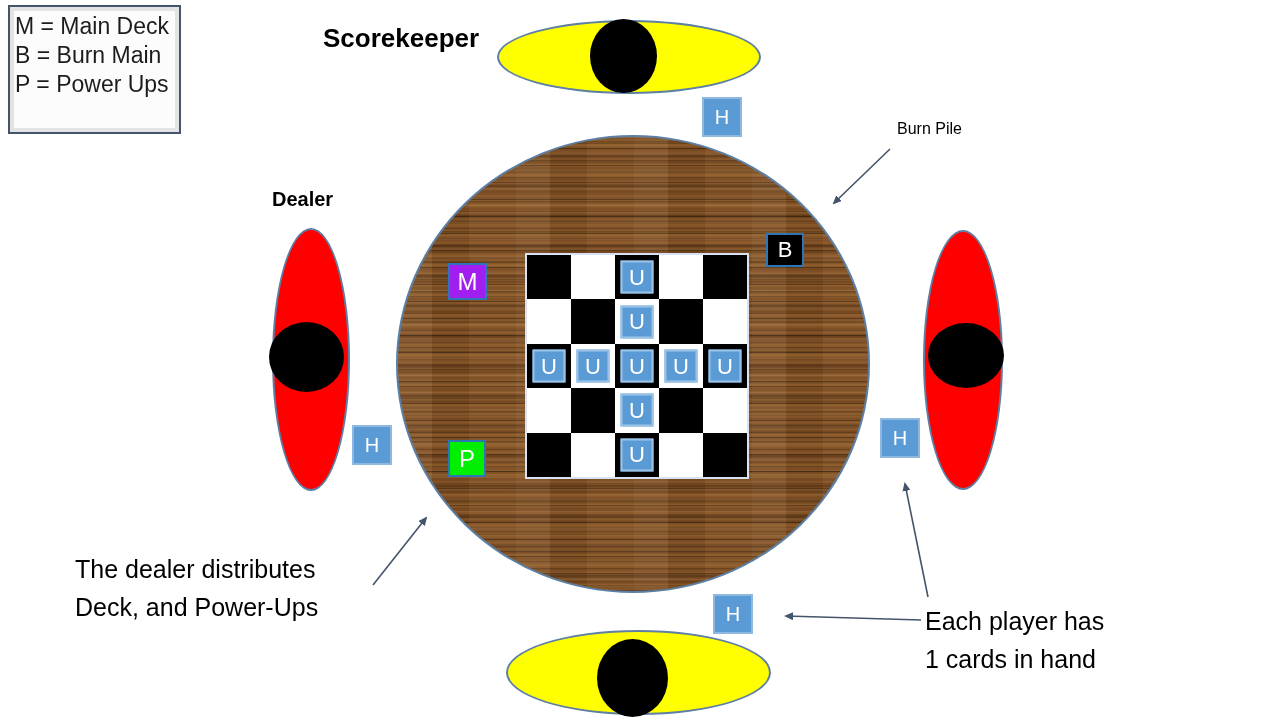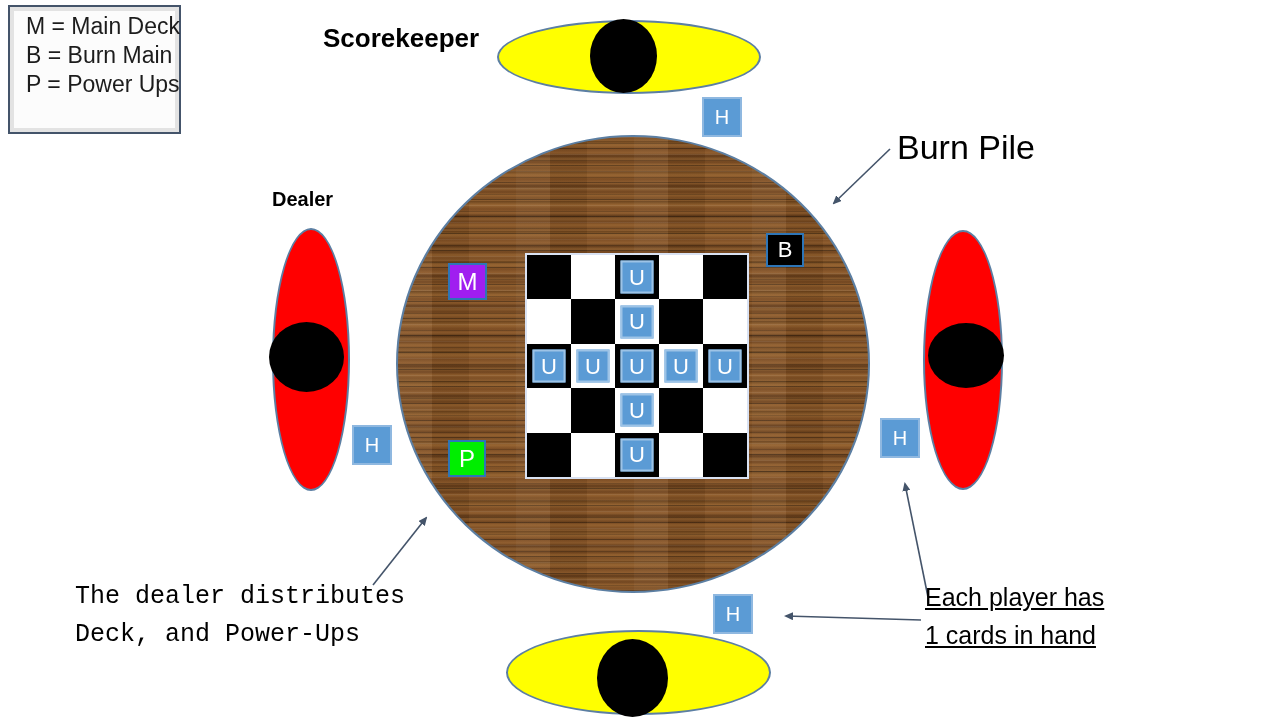--- a/index.html
+++ b/index.html
@@ -12,21 +12,21 @@
   .abs{position:absolute;}
 
   
   .legend{
     left:8px;top:5px;width:173px;height:129px;
     border:2px solid #44546A;background:#E3E3E3;
     box-sizing:border-box;z-index:5;
   }
   .legend-inner{
     position:absolute;left:4px;top:4px;right:4px;bottom:4px;
-    background:#FCFCFC;padding:1px 12px;box-sizing:border-box;
+    background:#FCFCFC;padding:1px 1px;box-sizing:border-box;
   }
   .legend-line{font-size:23px;line-height:29px;color:#1c1c1c;white-space:nowrap;}
 
   
   .table-circle{
     left:396px;top:135px;width:474px;height:458px;
     border-radius:50%;border:2px solid #5C7FA3;box-sizing:border-box;
     background-color:#82552a;
     background-image:
       repeating-linear-gradient(90deg, rgba(255,255,255,0.05) 0 34px, rgba(0,0,0,0.06) 34px 71px, rgba(255,255,255,0.02) 71px 118px),
@@ -77,24 +77,24 @@
   .head-top{left:590px;top:19px;width:67px;height:74px;}
   .head-bottom{left:597px;top:639px;width:71px;height:78px;}
   .head-left{left:269px;top:322px;width:75px;height:70px;}
   .head-right{left:928px;top:323px;width:76px;height:65px;}
 
   
   .lbl{white-space:nowrap;z-index:5;color:#000;}
   .lbl-bold{font-weight:bold;}
   .lbl-scorekeeper{left:323px;top:23px;font-size:26px;}
   .lbl-dealer{left:272px;top:188px;font-size:20px;}
-  .lbl-burnpile{left:897px;top:128px;font-size:34px;}
+  .lbl-burnpile{left:897px;top:120px;font-size:16px;}
   .note{z-index:5;font-size:25px;line-height:38px;color:#000;}
-  .note-dealer{left:75px;top:578px;font-family:Liberation Mono, monospace;}
-  .note-hand{left:925px;top:578px;text-decoration:underline;}
+  .note-dealer{left:75px;top:550px;}
+  .note-hand{left:925px;top:602px;}
 
   
   .arrow-layer{left:0;top:0;width:1280px;height:720px;z-index:4;pointer-events:none;}
 </style>
 </head>
 <body>
 
 <div class="abs table-circle"></div>
 
 <div class="abs board">

